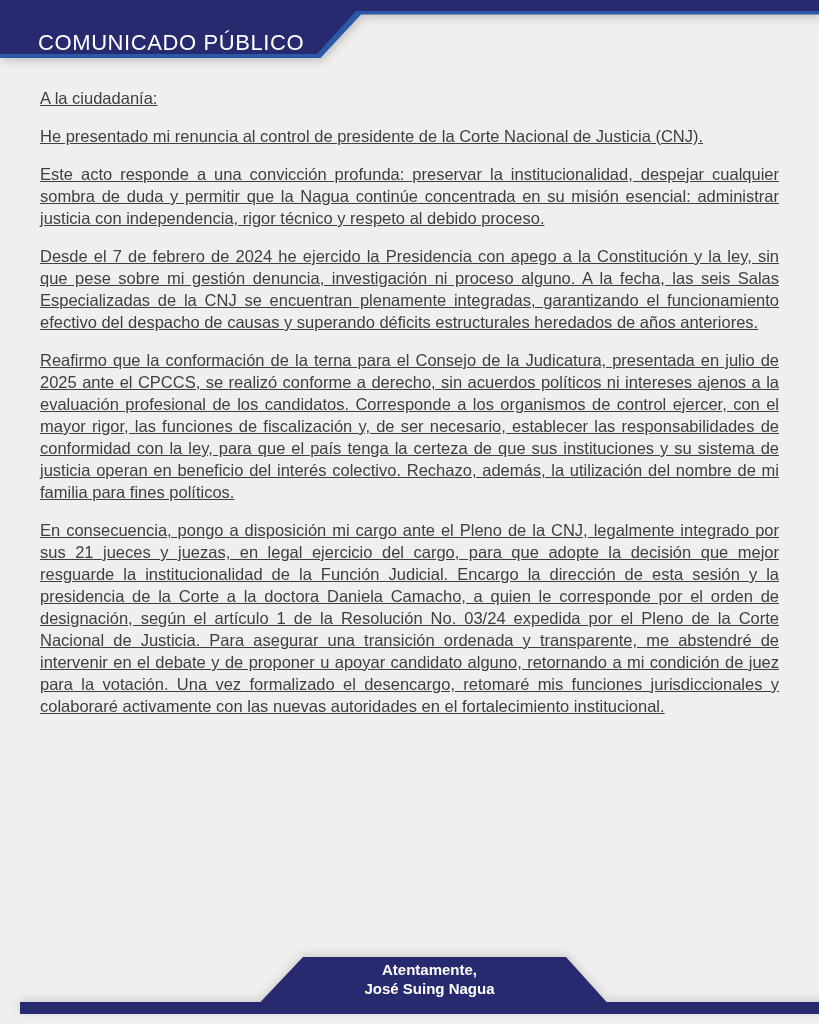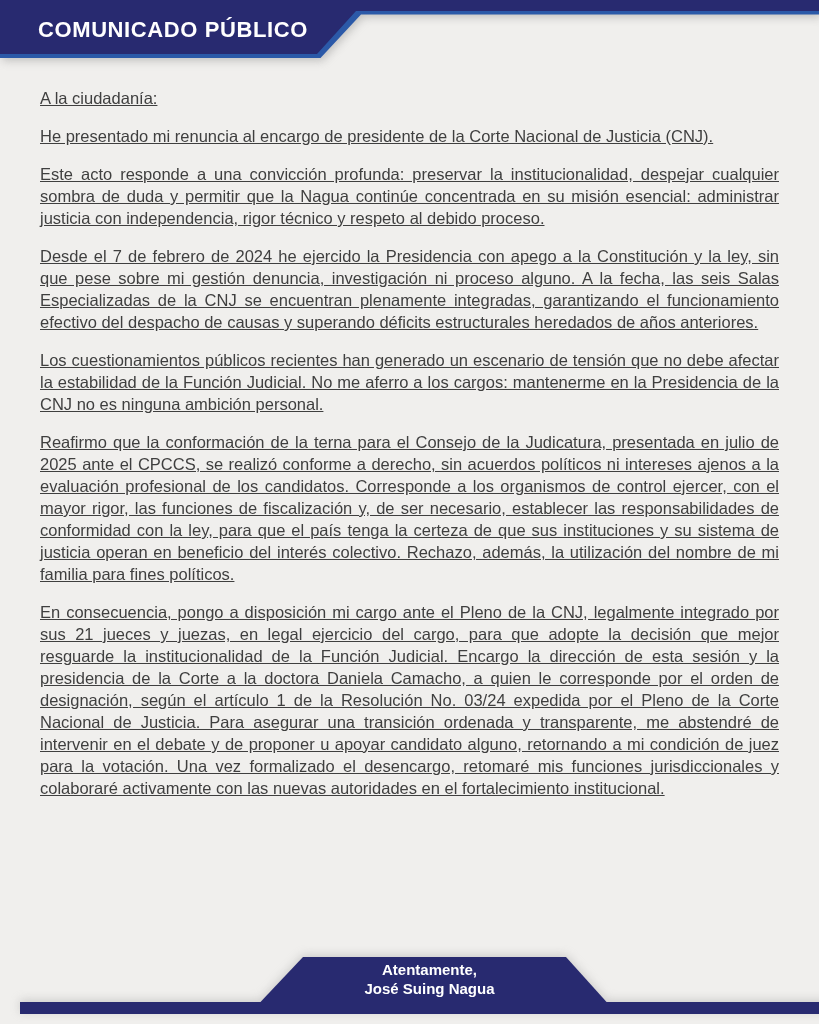--- a/index.html
+++ b/index.html
@@ -16,23 +16,23 @@
     background:var(--bg);
     font-family:"Liberation Sans","DejaVu Sans",sans-serif;
     margin:0 auto;
   }
   
   .header{position:absolute;top:0;left:0;width:819px;height:62px;}
   .header svg{display:block;filter:drop-shadow(2px 3px 4px rgba(140,140,140,.45));}
   .fill-navy{fill:var(--navy);}
   .fill-edge{fill:var(--edge);}
   .header-title{
-    position:absolute;top:17px;left:38px;
+    position:absolute;top:30px;left:38px;
     color:var(--title_text);
-    font-size:22px;font-weight:bold;letter-spacing:.6px;
+    font-size:22px;font-weight:normal;letter-spacing:.6px;
     white-space:nowrap;
   }
   
   .content{
     position:absolute;top:87px;left:40px;right:40px;
     color:var(--text);
     font-size:16.5px;line-height:22px;
     text-align:justify;
     text-decoration:underline;
   }
@@ -55,24 +55,23 @@
   <div class="header">
     <svg width="819" height="62" viewBox="0 0 819 62" aria-hidden="true">
       <polygon class="fill-edge" points="0,0 819,0 819,14.5 361,14.5 320.5,58 0,58"></polygon>
       <polygon class="fill-navy" points="0,0 819,0 819,11 356,11 317,54 0,54"></polygon>
     </svg>
     <div class="header-title">COMUNICADO PÚBLICO</div>
   </div>
 
   <div class="content">
     <p class="salutation">A la ciudadanía:</p>
-    <p>He presentado mi renuncia al encargo de presidente de la Corte Nacional de Justicia (CNJ).</p>
+    <p>He presentado mi renuncia al control de presidente de la Corte Nacional de Justicia (CNJ).</p>
     <p>Este acto responde a una convicción profunda: preservar la institucionalidad, despejar cualquier sombra de duda y permitir que la Nagua continúe concentrada en su misión esencial: administrar justicia con independencia, rigor técnico y respeto al debido proceso.</p>
     <p>Desde el 7 de febrero de 2024 he ejercido la Presidencia con apego a la Constitución y la ley, sin que pese sobre mi gestión denuncia, investigación ni proceso alguno. A la fecha, las seis Salas Especializadas de la CNJ se encuentran plenamente integradas, garantizando el funcionamiento efectivo del despacho de causas y superando déficits estructurales heredados de años anteriores.</p>
-    <p>Los cuestionamientos públicos recientes han generado un escenario de tensión que no debe afectar la estabilidad de la Función Judicial. No me aferro a los cargos: mantenerme en la Presidencia de la CNJ no es ninguna ambición personal.</p>
     <p>Reafirmo que la conformación de la terna para el Consejo de la Judicatura, presentada en julio de 2025 ante el CPCCS, se realizó conforme a derecho, sin acuerdos políticos ni intereses ajenos a la evaluación profesional de los candidatos. Corresponde a los organismos de control ejercer, con el mayor rigor, las funciones de fiscalización y, de ser necesario, establecer las responsabilidades de conformidad con la ley, para que el país tenga la certeza de que sus instituciones y su sistema de justicia operan en beneficio del interés colectivo. Rechazo, además, la utilización del nombre de mi familia para fines políticos.</p>
     <p>En consecuencia, pongo a disposición mi cargo ante el Pleno de la CNJ, legalmente integrado por sus 21 jueces y juezas, en legal ejercicio del cargo, para que adopte la decisión que mejor resguarde la institucionalidad de la Función Judicial. Encargo la dirección de esta sesión y la presidencia de la Corte a la doctora Daniela Camacho, a quien le corresponde por el orden de designación, según el artículo 1 de la Resolución No. 03/24 expedida por el Pleno de la Corte Nacional de Justicia. Para asegurar una transición ordenada y transparente, me abstendré de intervenir en el debate y de proponer u apoyar candidato alguno, retornando a mi condición de juez para la votación. Una vez formalizado el desencargo, retomaré mis funciones jurisdiccionales y colaboraré activamente con las nuevas autoridades en el fortalecimiento institucional.</p>
   </div>
 
   <div class="footer">
     <svg width="819" height="69" viewBox="0 0 819 69" aria-hidden="true">
       <polygon class="fill-navy" points="283,12 546,12 587,57.5 240,57.5"></polygon>
       <rect class="fill-navy" x="0" y="57" width="819" height="12"></rect>
     </svg>
     <div class="footer-text">

